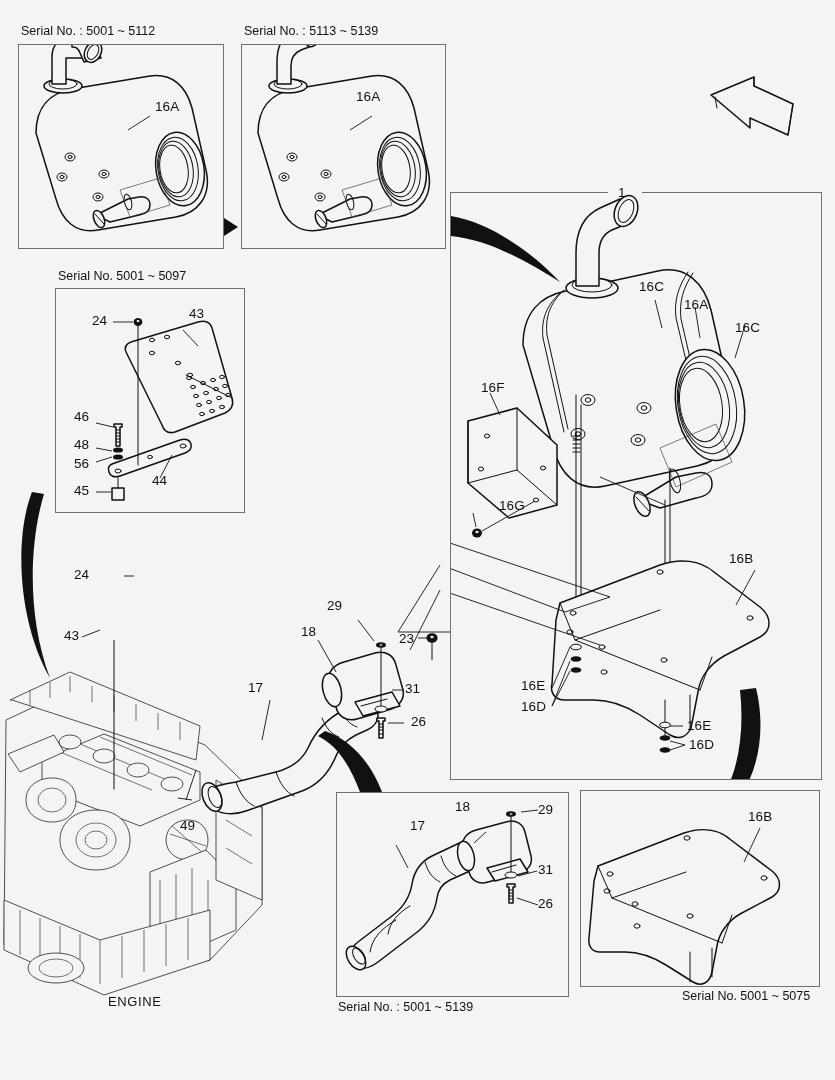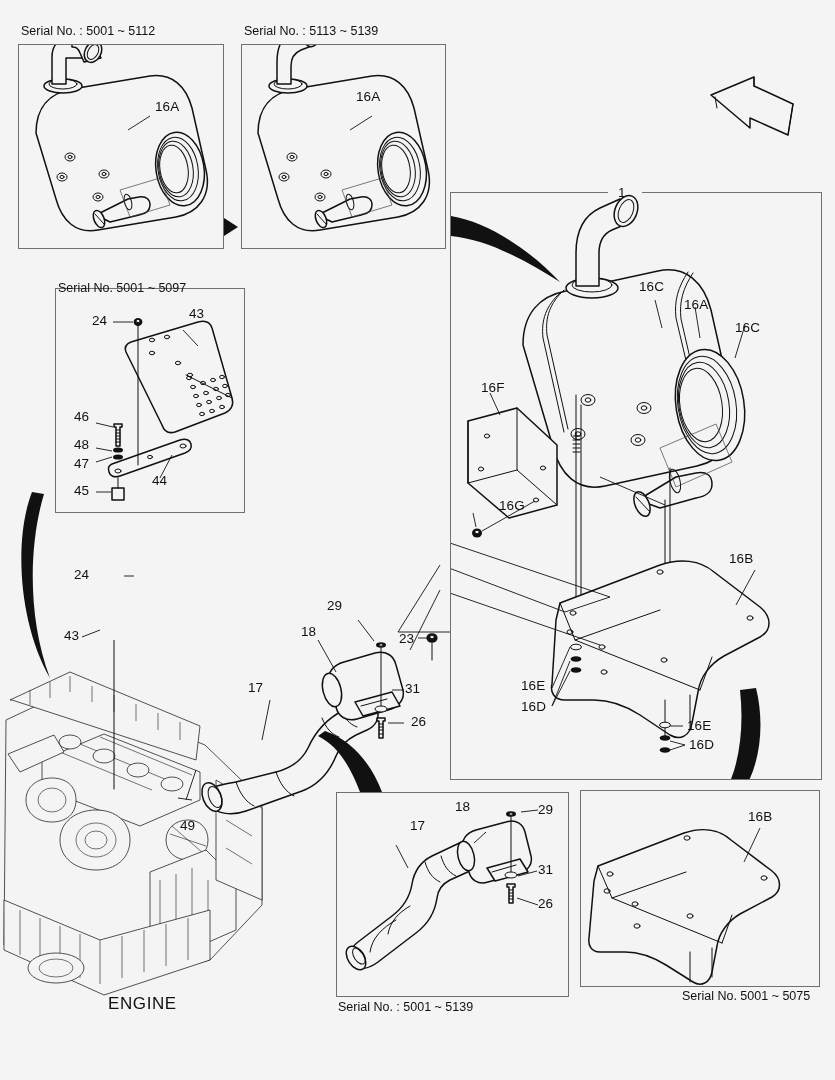--- a/index.html
+++ b/index.html
@@ -3,21 +3,21 @@
 <meta charset="utf-8">
 <style>
   html,body{margin:0;padding:0;background:#f4f4f4;}
   body{width:835px;height:1080px;overflow:hidden;
        font-family:"Liberation Sans","DejaVu Sans",sans-serif;
        color:#111;position:relative;}
   .page{position:absolute;left:0;top:0;width:668px;height:1080px;background:#f4f4f4;}
   svg.layer{position:absolute;left:0;top:0;width:835px;height:1080px;}
   .lbl{position:absolute;font-size:13.5px;letter-spacing:.1px;color:#111;white-space:nowrap;}
   .serial{position:absolute;font-size:12.5px;color:#111;white-space:nowrap;}
-  .engine-lbl{position:absolute;font-size:17px;letter-spacing:.6px;color:#111;}
+  .engine-lbl{position:absolute;font-size:13px;letter-spacing:.6px;color:#111;}
   .box{position:absolute;border:1.1px solid #6f6f77;background:#f4f4f4;box-sizing:border-box;}
   .mainbox{position:absolute;border:1.1px solid #6f6f77;background:#f4f4f4;box-sizing:border-box;}
   .gap{position:absolute;background:#f4f4f4;}
 </style>
 </head>
 <body>
 
 <div class="page">
 
   <div class="box" style="left:18px;top:44px;width:206px;height:205px;"></div>
@@ -470,32 +470,32 @@
       <path class="ld" d="M178 798 L192 800"></path>
       <path class="ld" d="M196 770 L186 800"></path>
     </g>
 
     <path class="blk" d="M44 494 C30 540 26 614 50 678 C18 622 14 538 32 492 Z"></path>
     <path class="blk" d="M325 731 C352 740 372 765 382 792 L360 792 C350 766 338 746 318 736 Z"></path>
   </svg>
 
   <div class="serial" style="left:21px;top:24px;">Serial No. : 5001 ~ 5112</div>
   <div class="serial" style="left:244px;top:24px;">Serial No. : 5113 ~ 5139</div>
-  <div class="serial" style="left:58px;top:281px;text-align:center;">Serial No. 5001 ~ 5097</div>
+  <div class="serial" style="left:58px;top:269px;text-align:center;">Serial No. 5001 ~ 5097</div>
   <div class="serial" style="left:338px;top:1000px;">Serial No. : 5001 ~ 5139</div>
   <div class="serial" style="left:682px;top:989px;">Serial No. 5001 ~ 5075</div>
 
   <div class="lbl" style="left:155px;top:99px;">16A</div>
   <div class="lbl" style="left:356px;top:89px;">16A</div>
 
   <div class="lbl" style="left:92px;top:313px;">24</div>
   <div class="lbl" style="left:189px;top:306px;">43</div>
   <div class="lbl" style="left:74px;top:409px;">46</div>
   <div class="lbl" style="left:74px;top:437px;">48</div>
-  <div class="lbl" style="left:74px;top:456px;">47</div>
+  <div class="lbl" style="left:74px;top:456px;">56</div>
   <div class="lbl" style="left:152px;top:473px;">44</div>
   <div class="lbl" style="left:74px;top:483px;">45</div>
 
   <div class="lbl" style="left:618px;top:185px;">1</div>
   <div class="lbl" style="left:639px;top:279px;">16C</div>
   <div class="lbl" style="left:684px;top:297px;">16A</div>
   <div class="lbl" style="left:735px;top:320px;">16C</div>
   <div class="lbl" style="left:481px;top:380px;">16F</div>
   <div class="lbl" style="left:455px;top:498px;margin-left:44px;">16G</div>
   <div class="lbl" style="left:729px;top:551px;">16B</div>

